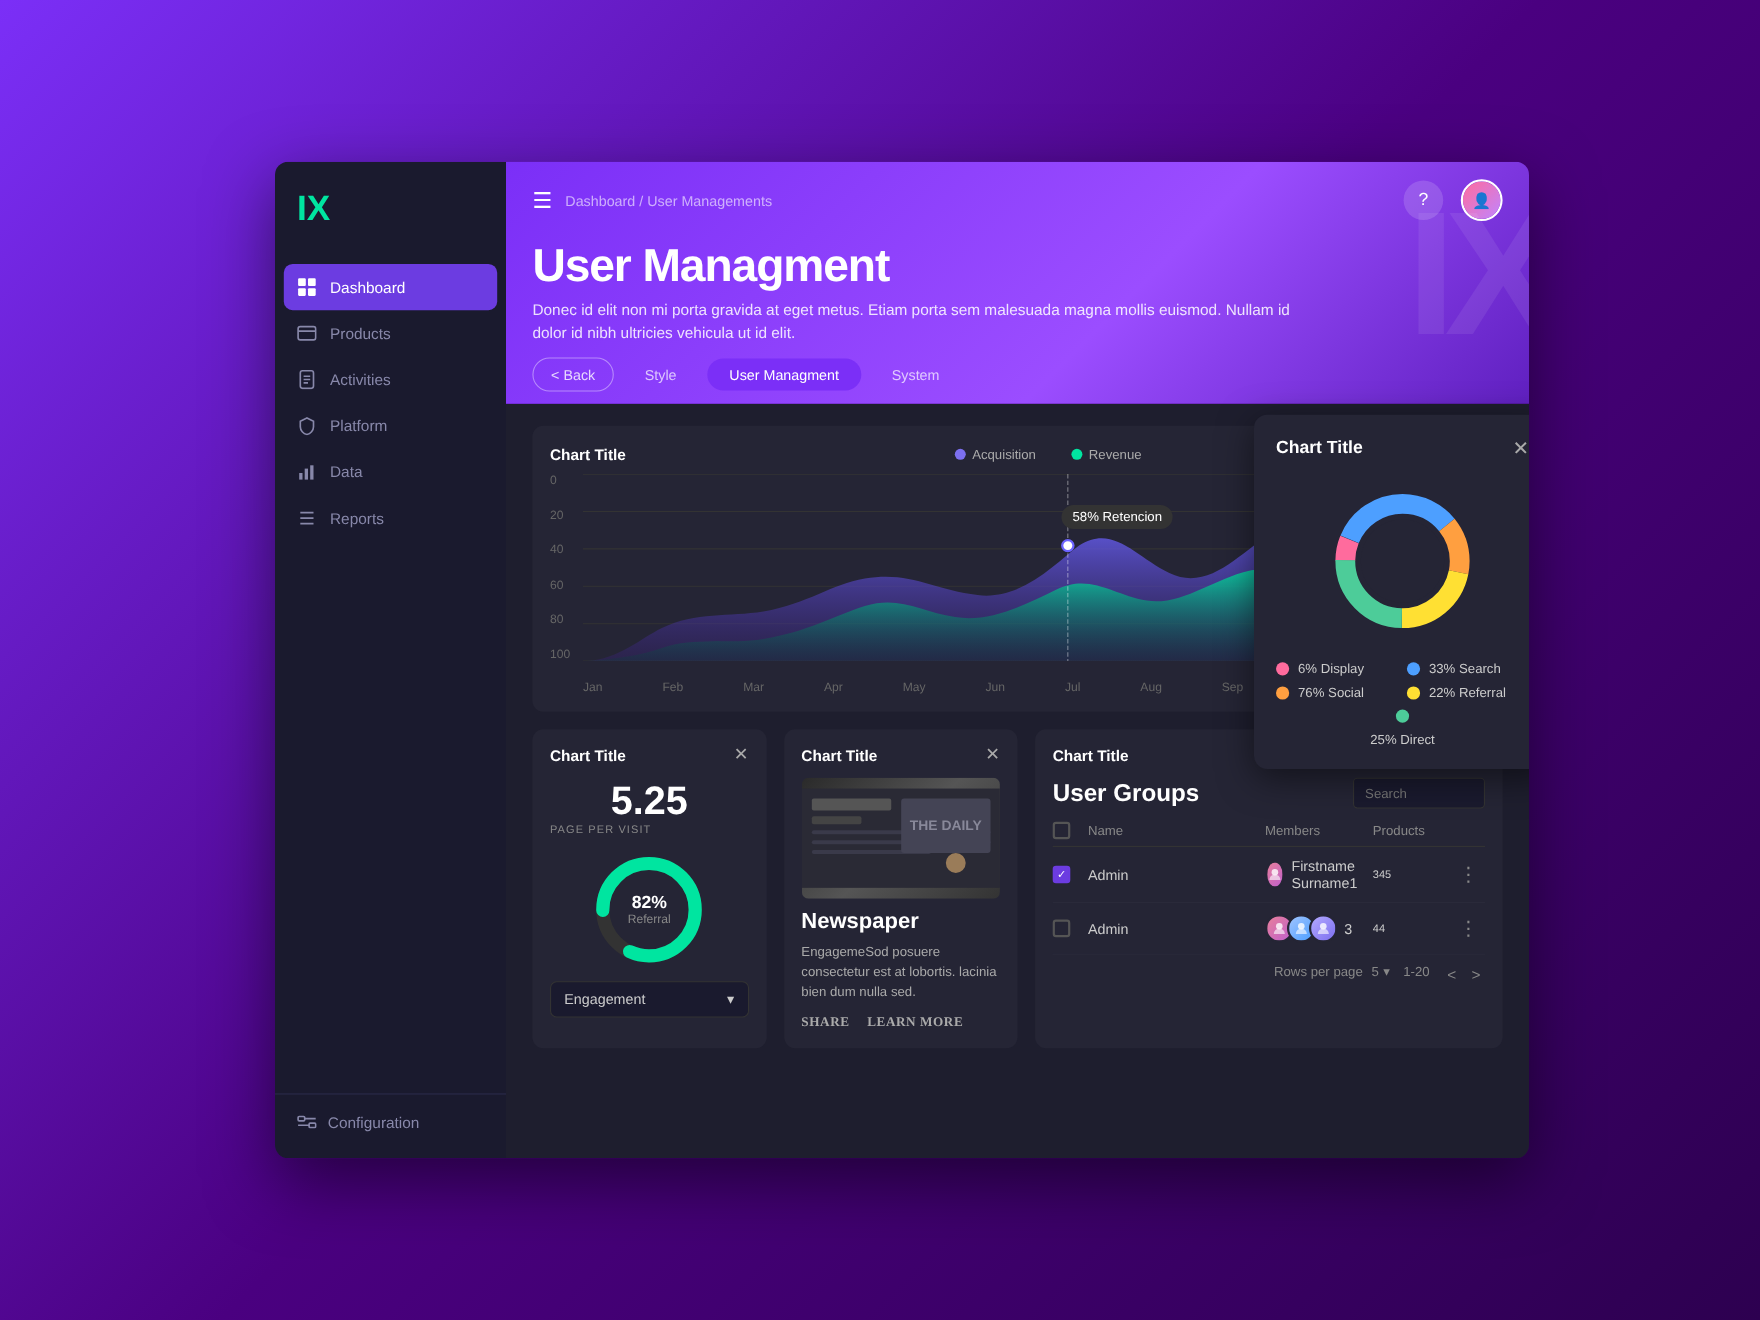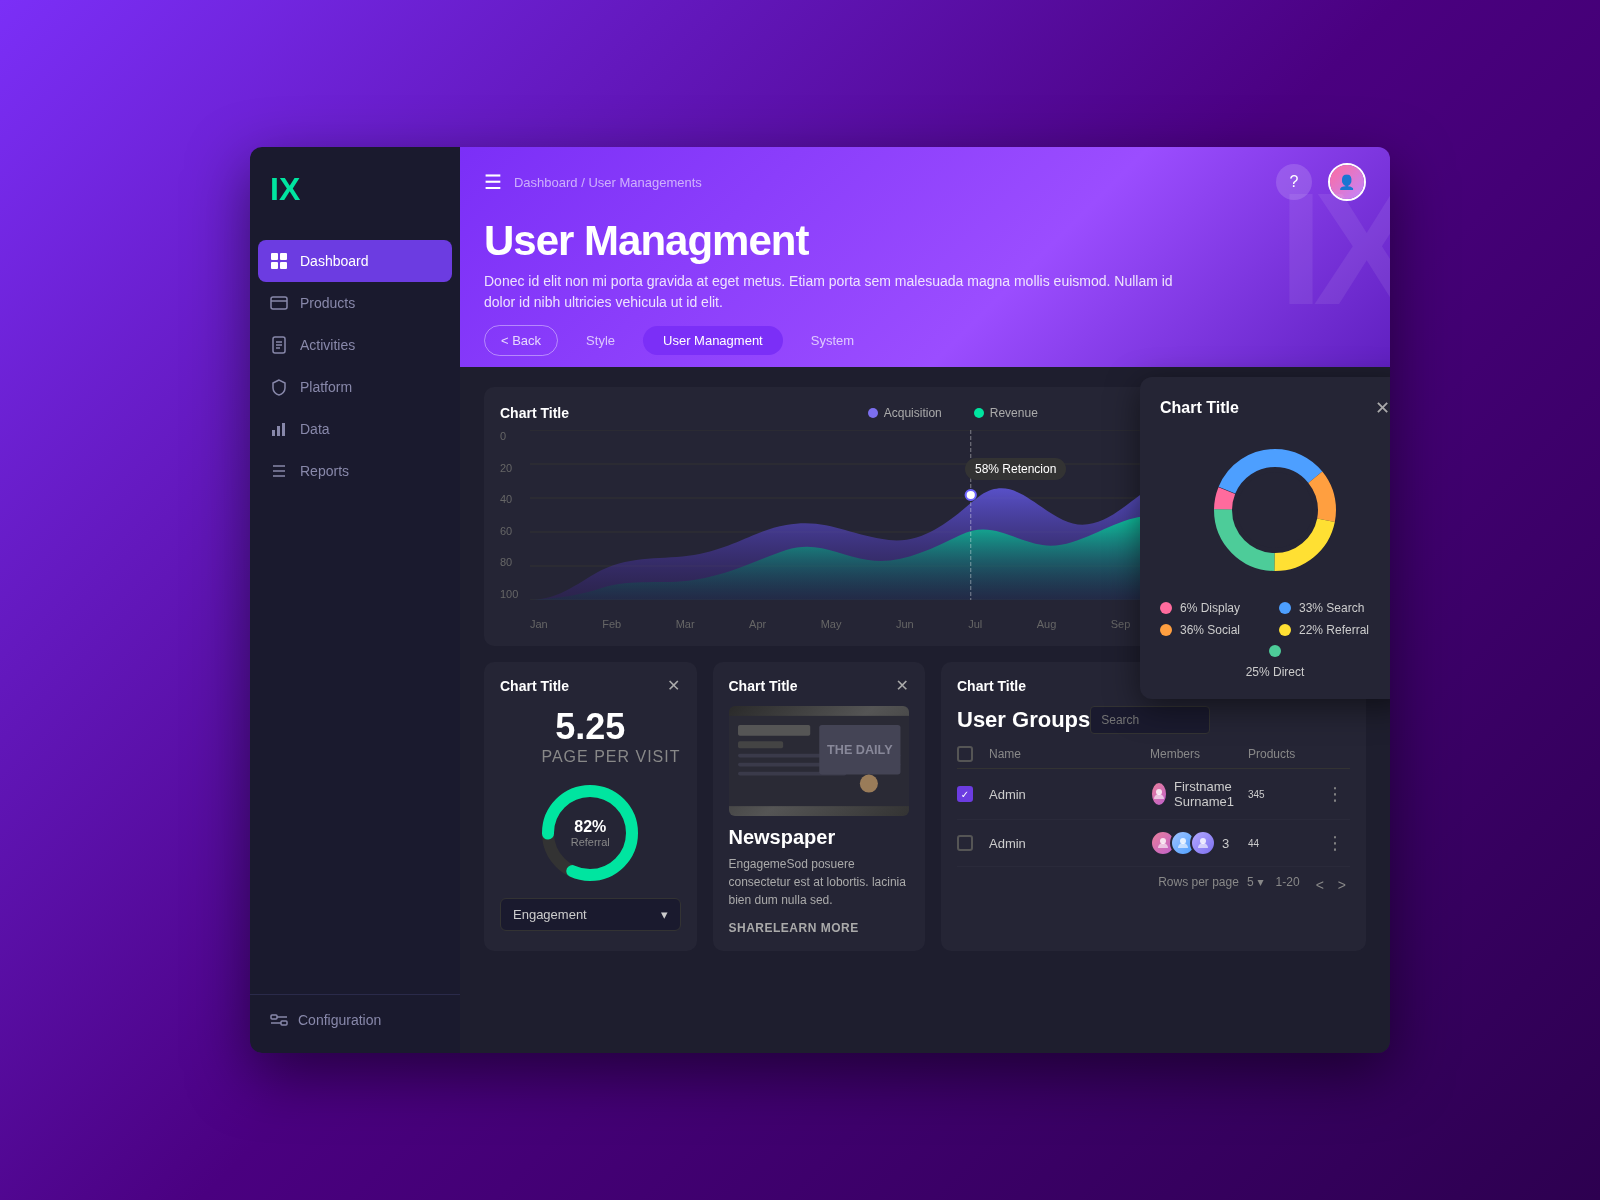--- a/index.html
+++ b/index.html
@@ -340,23 +340,23 @@
       line-height: 1;
     }
     
     .big-number {
       font-size: 36px;
       font-weight: 700;
       color: #fff;
       text-align: center;
     }
     .big-label {
-      font-size: 16px;
+      font-size: 10px;
       color: #888;
-      text-align: right;
+      text-align: left;
       letter-spacing: 1px;
       margin-bottom: 12px;
     }
     .donut-container {
       display: flex;
       justify-content: center;
       align-items: center;
       margin: 10px 0;
       position: relative;
     }
@@ -414,33 +414,36 @@
       margin-bottom: 6px;
     }
     .news-desc {
       font-size: 12px;
       color: #aaa;
       line-height: 1.5;
       margin-bottom: 12px;
     }
     .news-actions {
       display: flex;
+      gap: 16px;
+      font-family: Liberation Serif, serif;
     }
     .news-link {
       font-size: 12px;
       color: #aaa;
       text-decoration: none;
       font-weight: 600;
       letter-spacing: 0.5px;
       cursor: pointer;
     }
     
     .user-groups-header {
       display: flex;
       align-items: center;
+      justify-content: space-between;
       margin-bottom: 6px;
     }
     .user-groups-title {
       font-size: 22px;
       font-weight: 700;
       color: #fff;
     }
     .search-input {
       background: #1a1a2e;
       border: 1px solid #333;
@@ -956,21 +959,21 @@
       <div class="donut-legend-item">
         <div class="donut-legend-dot" style="background:#ff6b9d;"></div>
         <span>6% Display</span>
       </div>
       <div class="donut-legend-item">
         <div class="donut-legend-dot" style="background:#4d9fff;"></div>
         <span>33% Search</span>
       </div>
       <div class="donut-legend-item">
         <div class="donut-legend-dot" style="background:#ff9f40;"></div>
-        <span>36% Social</span>
+        <span>76% Social</span>
       </div>
       <div class="donut-legend-item">
         <div class="donut-legend-dot" style="background:#ffe033;"></div>
         <span>22% Referral</span>
       </div>
       <div class="donut-legend-item" style="grid-column:1/3;flex-direction:column;">
         <div class="donut-legend-dot" style="background:#4dcc99;"></div>
         <span>25% Direct</span>
       </div>
     </div>

